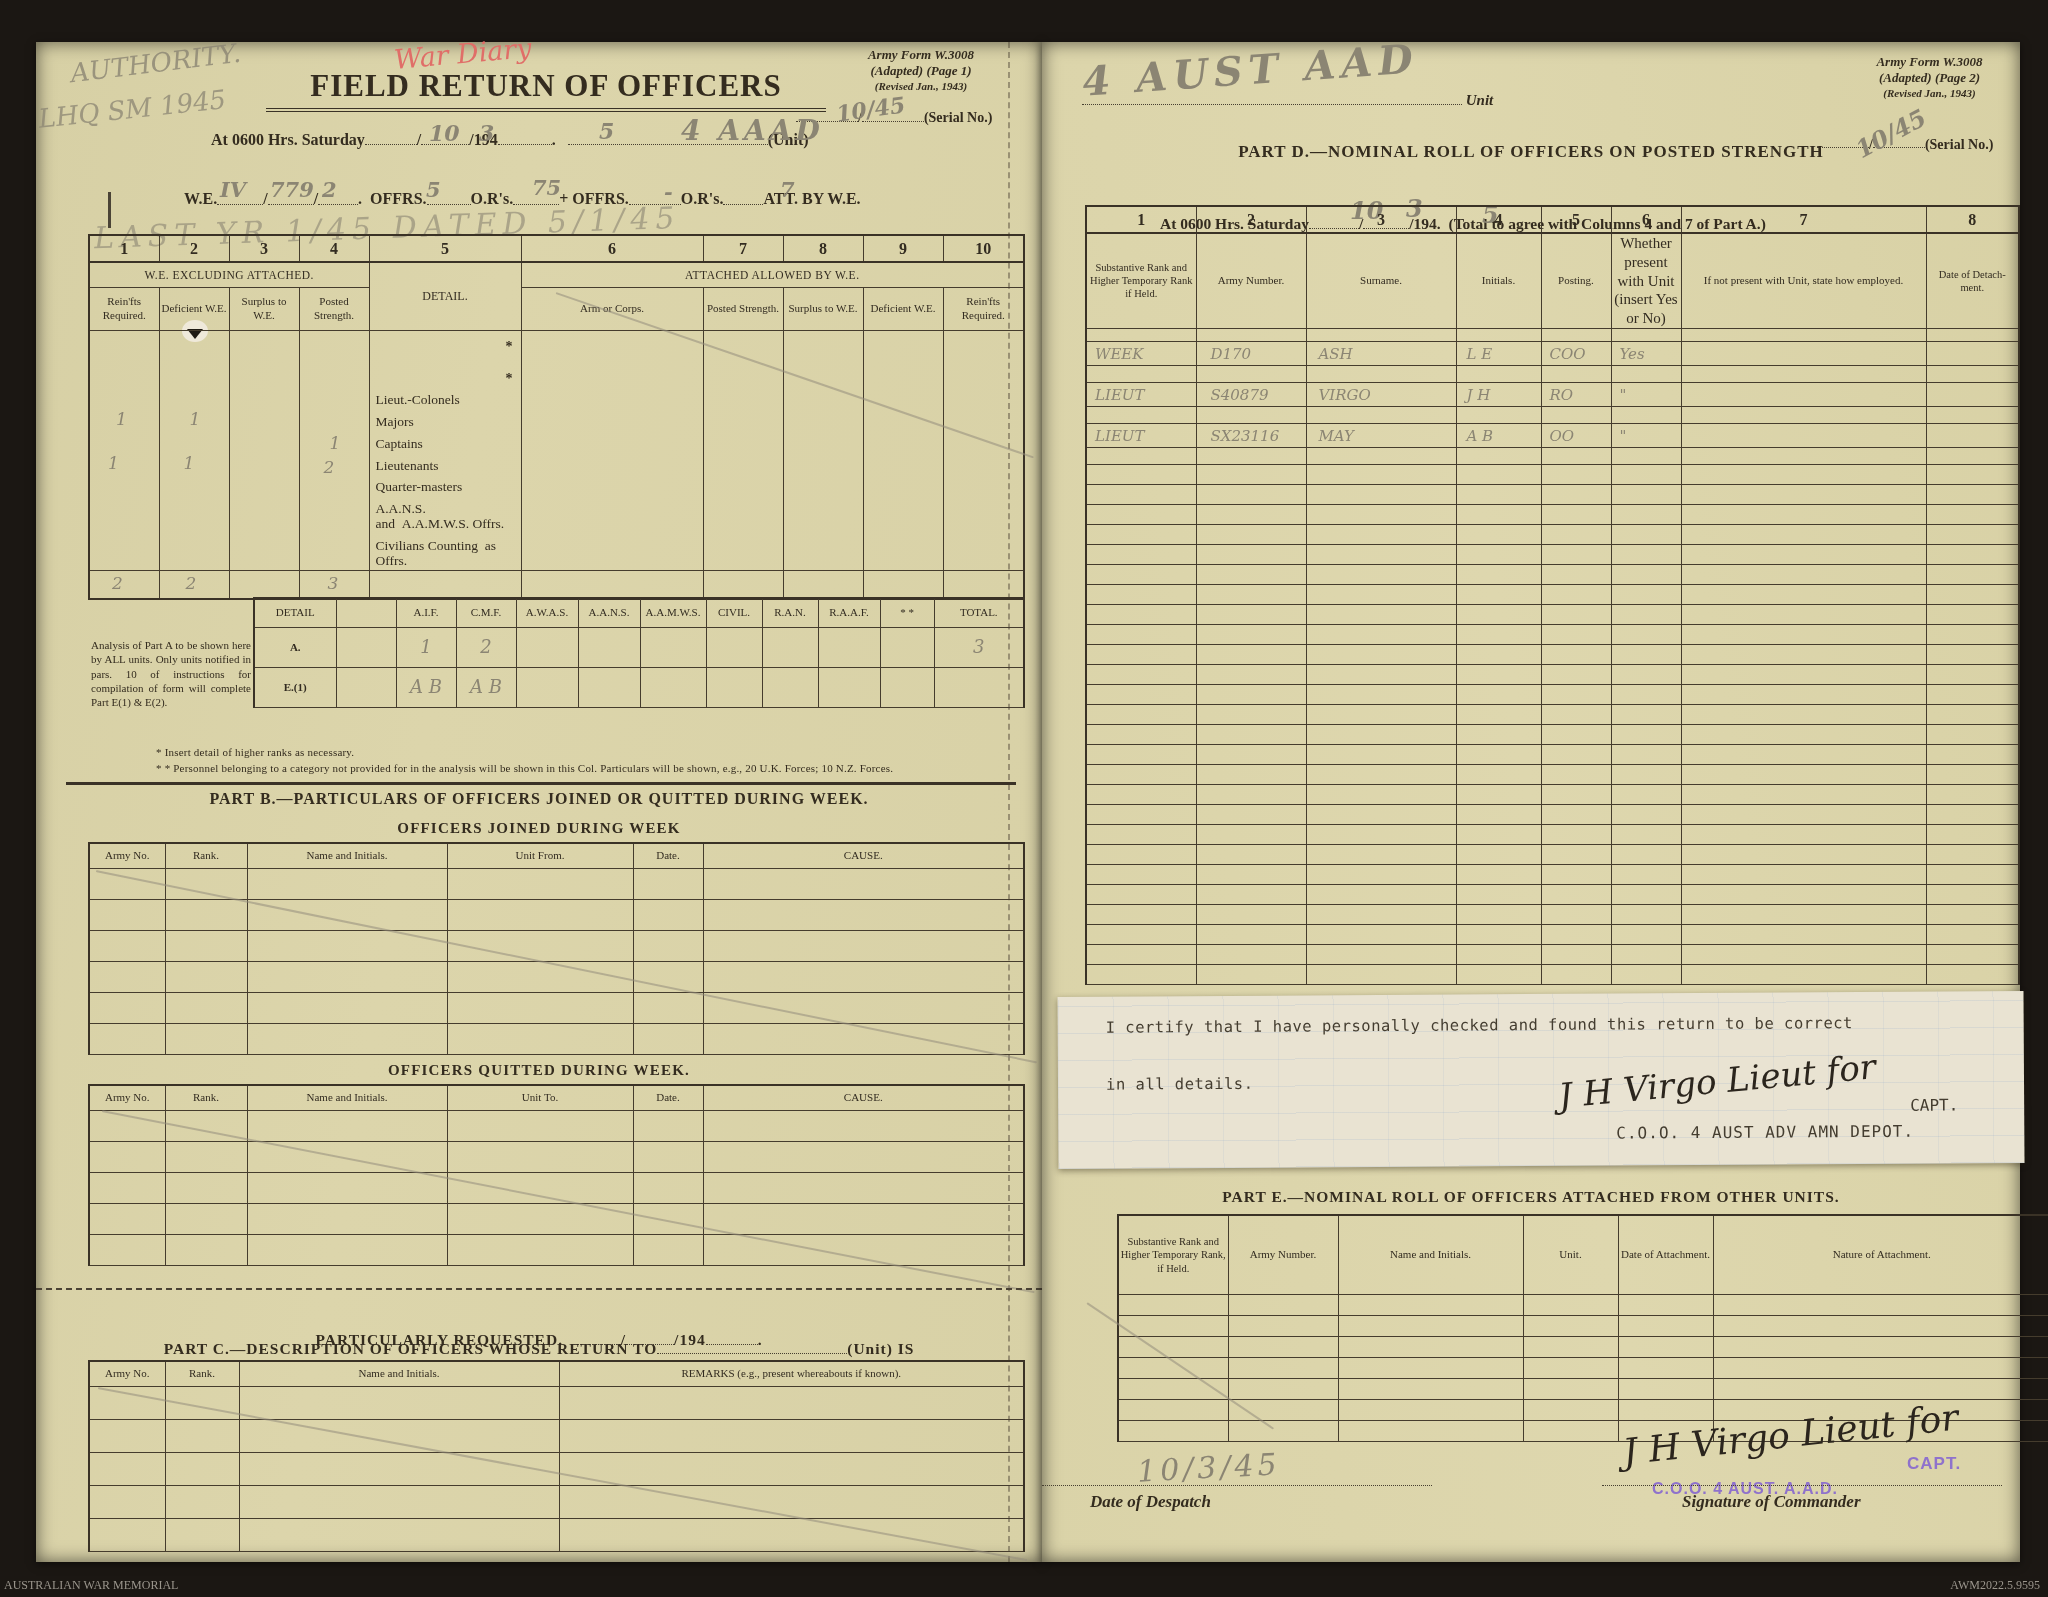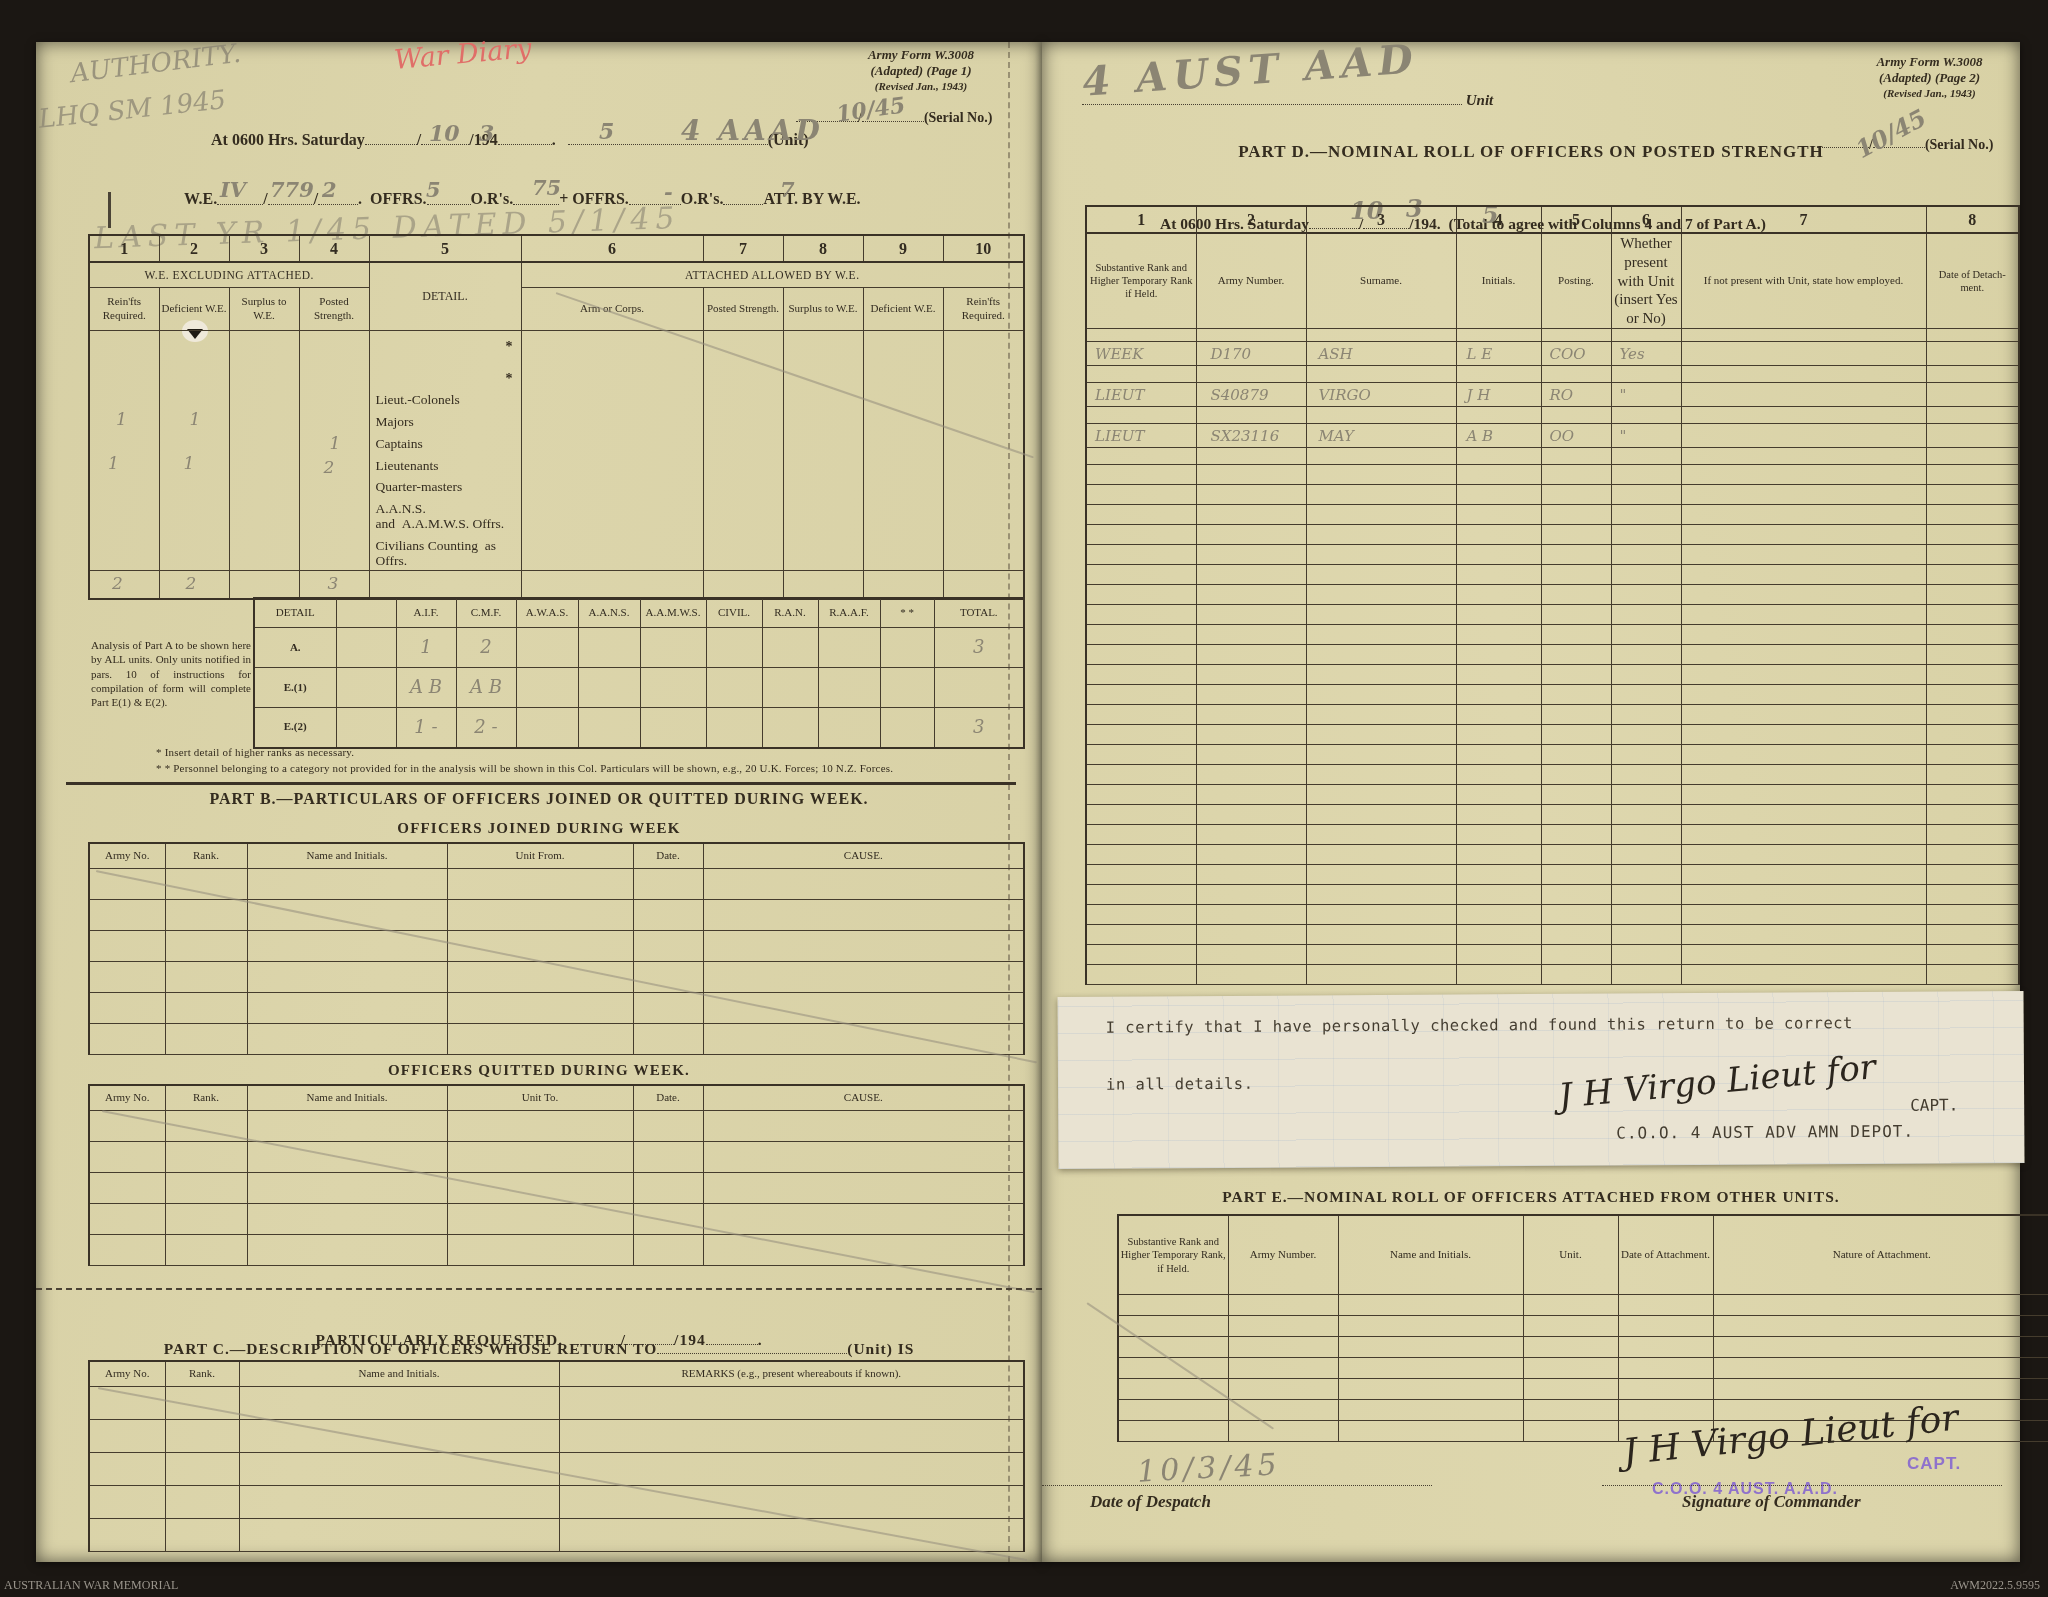--- a/index.html
+++ b/index.html
@@ -59,20 +59,21 @@
   <div class="page" id="page1">
 
     <div class="abs pencil" style="left:34px;top:6px;font-size:26px;transform:rotate(-7deg);opacity:.8"><span>AUTHORITY.</span></div>
     <div class="abs pencil" style="left:2px;top:52px;font-size:26px;transform:rotate(-6deg);opacity:.75"><span>LHQ SM 1945</span></div>
     <div class="abs" style="left:72px;top:150px;width:3px;height:36px;background:#4a4336;"></div>
     <div class="holepunch" style="left:146px;top:278px;"></div>
     <div class="abs" style="left:972px;top:0;height:100%;border-left:2px dashed #5a5140;opacity:.5"></div>
 
     <div class="abs red" style="left:358px;top:-4px;font-size:27px;transform:rotate(-5deg);"><span>War Diary</span></div>
 
+    <div class="abs printed b" style="left:230px;top:26px;width:560px;text-align:center;font-size:31px;letter-spacing:1px;border-bottom:4px double #3a3226;padding-bottom:4px;"><span>FIELD RETURN OF OFFICERS</span></div>
 
     <div class="abs printed formref" style="left:790px;top:5px;width:190px;">
       <div>Army Form W.3008</div>
       <div>(Adapted)  (Page 1)</div>
       <div class="small">(Revised Jan., 1943)</div>
     </div>
     <div class="abs printed" style="left:760px;top:66px;width:240px;font-size:14px;font-weight:bold;">
       <span class="dots" style="width:62px"></span>/<span class="dots" style="width:62px"></span><span>(Serial No.)</span>
       <span class="pencil abs" style="left:40px;top:-12px;font-size:22px;transform:rotate(-8deg)">10/45</span>
     </div>
@@ -245,34 +246,20 @@
         <td class="ctr pencil" style="font-size:18px;padding-top:8px">A B</td>
         <td></td>
             <td></td>
             <td></td>
             <td></td>
             <td></td>
             <td></td>
             <td></td>
         <td class="outerR"></td>
       </tr>
-      <tr class="last" style="height:40px">
-        <td class="hd outerL b">E.(2)</td>
-            <td></td>
-        <td class="ctr pencil" style="font-size:18px;padding-top:8px">1  -</td>
-        <td class="ctr pencil" style="font-size:18px;padding-top:8px">2  -</td>
-        <td></td>
-            <td></td>
-            <td></td>
-            <td></td>
-            <td></td>
-            <td></td>
-            <td></td>
-        <td class="ctr pencil outerR" style="font-size:18px;padding-top:8px">3</td>
-      </tr>
     </tbody>
       </table>
     <div class="abs printed fn" style="left:120px;top:704px;"><span>* Insert detail of higher ranks as necessary.</span></div>
     <div class="abs printed fn" style="left:120px;top:720px;width:860px;"><span>* * Personnel belonging to a category not provided for in the analysis will be shown in this Col.  Particulars will be shown, e.g., 20 U.K. Forces; 10 N.Z. Forces.</span></div>
     <div class="rule" style="left:30px;top:740px;width:950px;height:3px;"></div>
 
     <div class="abs printed parthead" style="left:0;top:748px;width:100%;"><span>PART B.—PARTICULARS OF OFFICERS JOINED OR QUITTED DURING WEEK.</span></div>
     <div class="abs printed subtitle" style="left:0;top:778px;width:100%;"><span>OFFICERS JOINED DURING WEEK</span></div>
     <table class="ft abs" style="left:52px;top:800px;width:935px;">
       <colgroup>

